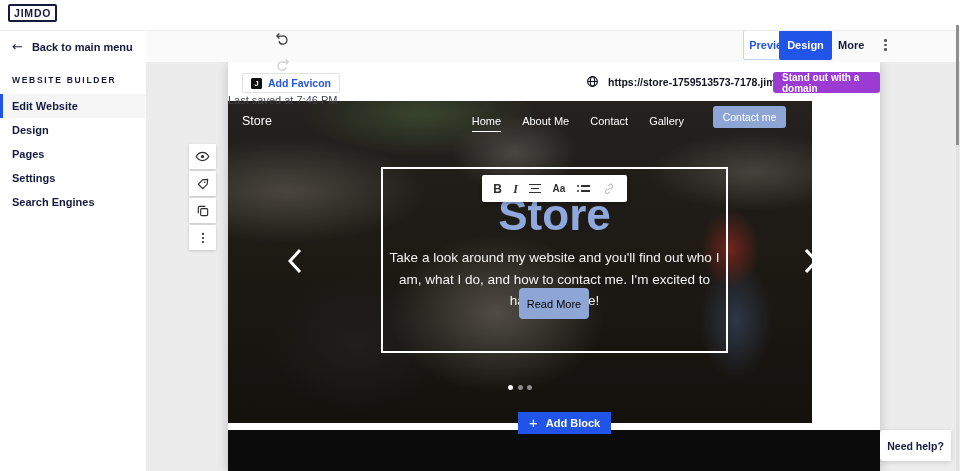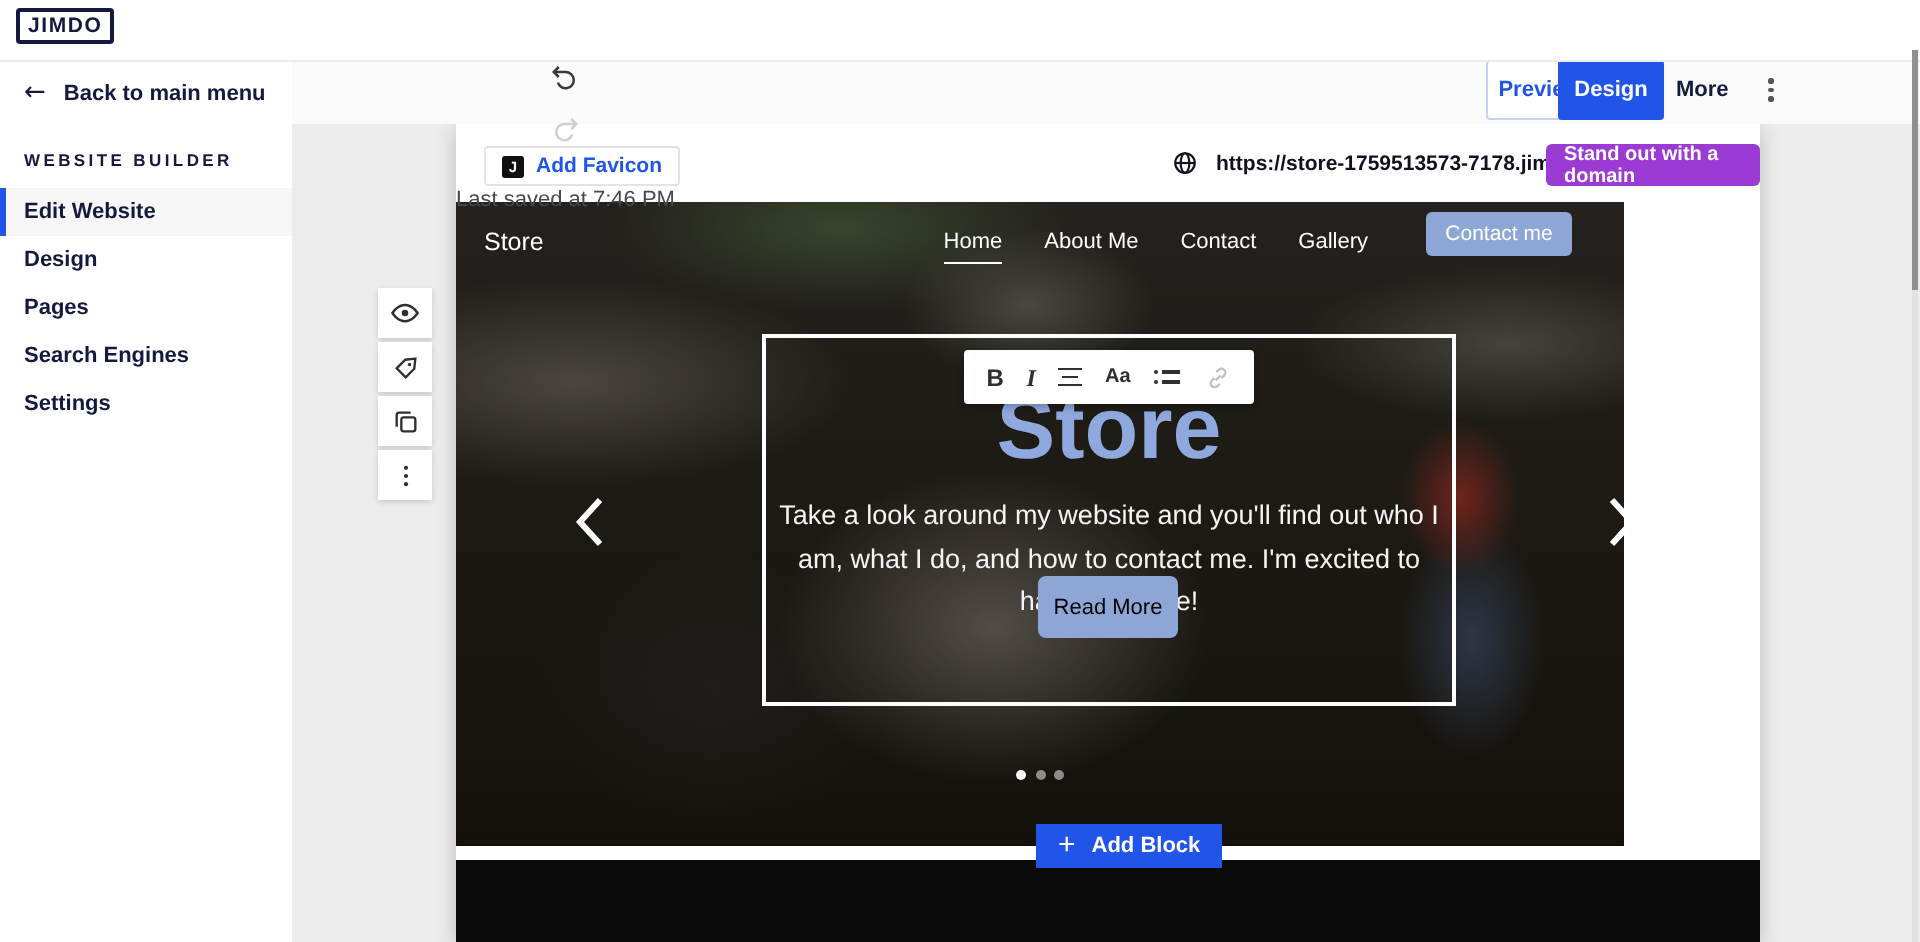--- a/index.html
+++ b/index.html
@@ -179,25 +179,25 @@
     <div class="sb-item">
 
       <span>Design</span>
     </div>
     <div class="sb-item">
 
       <span>Pages</span>
     </div>
     <div class="sb-item">
 
+      <span>Settings</span>
+    </div>
+    <div class="sb-item">
+
       <span>Search Engines</span>
-    </div>
-    <div class="sb-item">
-
-      <span>Settings</span>
     </div>
   </div>
 
   <div class="block-tools">
     <div class="tool-btn">
       <svg width="15" height="15" viewBox="0 0 24 24" fill="none" stroke="#2f2f2f" stroke-width="2">
         <path d="M2 12s3.8-6.5 10-6.5S22 12 22 12s-3.8 6.5-10 6.5S2 12 2 12z"></path>
           <circle cx="12" cy="12" r="2.6" fill="#2f2f2f" stroke="none"></circle>
       </svg>
     </div>
@@ -300,17 +300,18 @@
 
     <div class="add-block">
       <span class="add-plus">+</span>
       <span>Add Block</span>
     </div>
     <div class="black-section">
       <div class="partial-heading">About Me</div>
     </div>
   </div>
 
+  <div class="need-help">Need help?</div>
 
   <div class="scroll-track"></div>
   <div class="scroll-thumb"></div>
 
 </div>
 
 </body></html>

